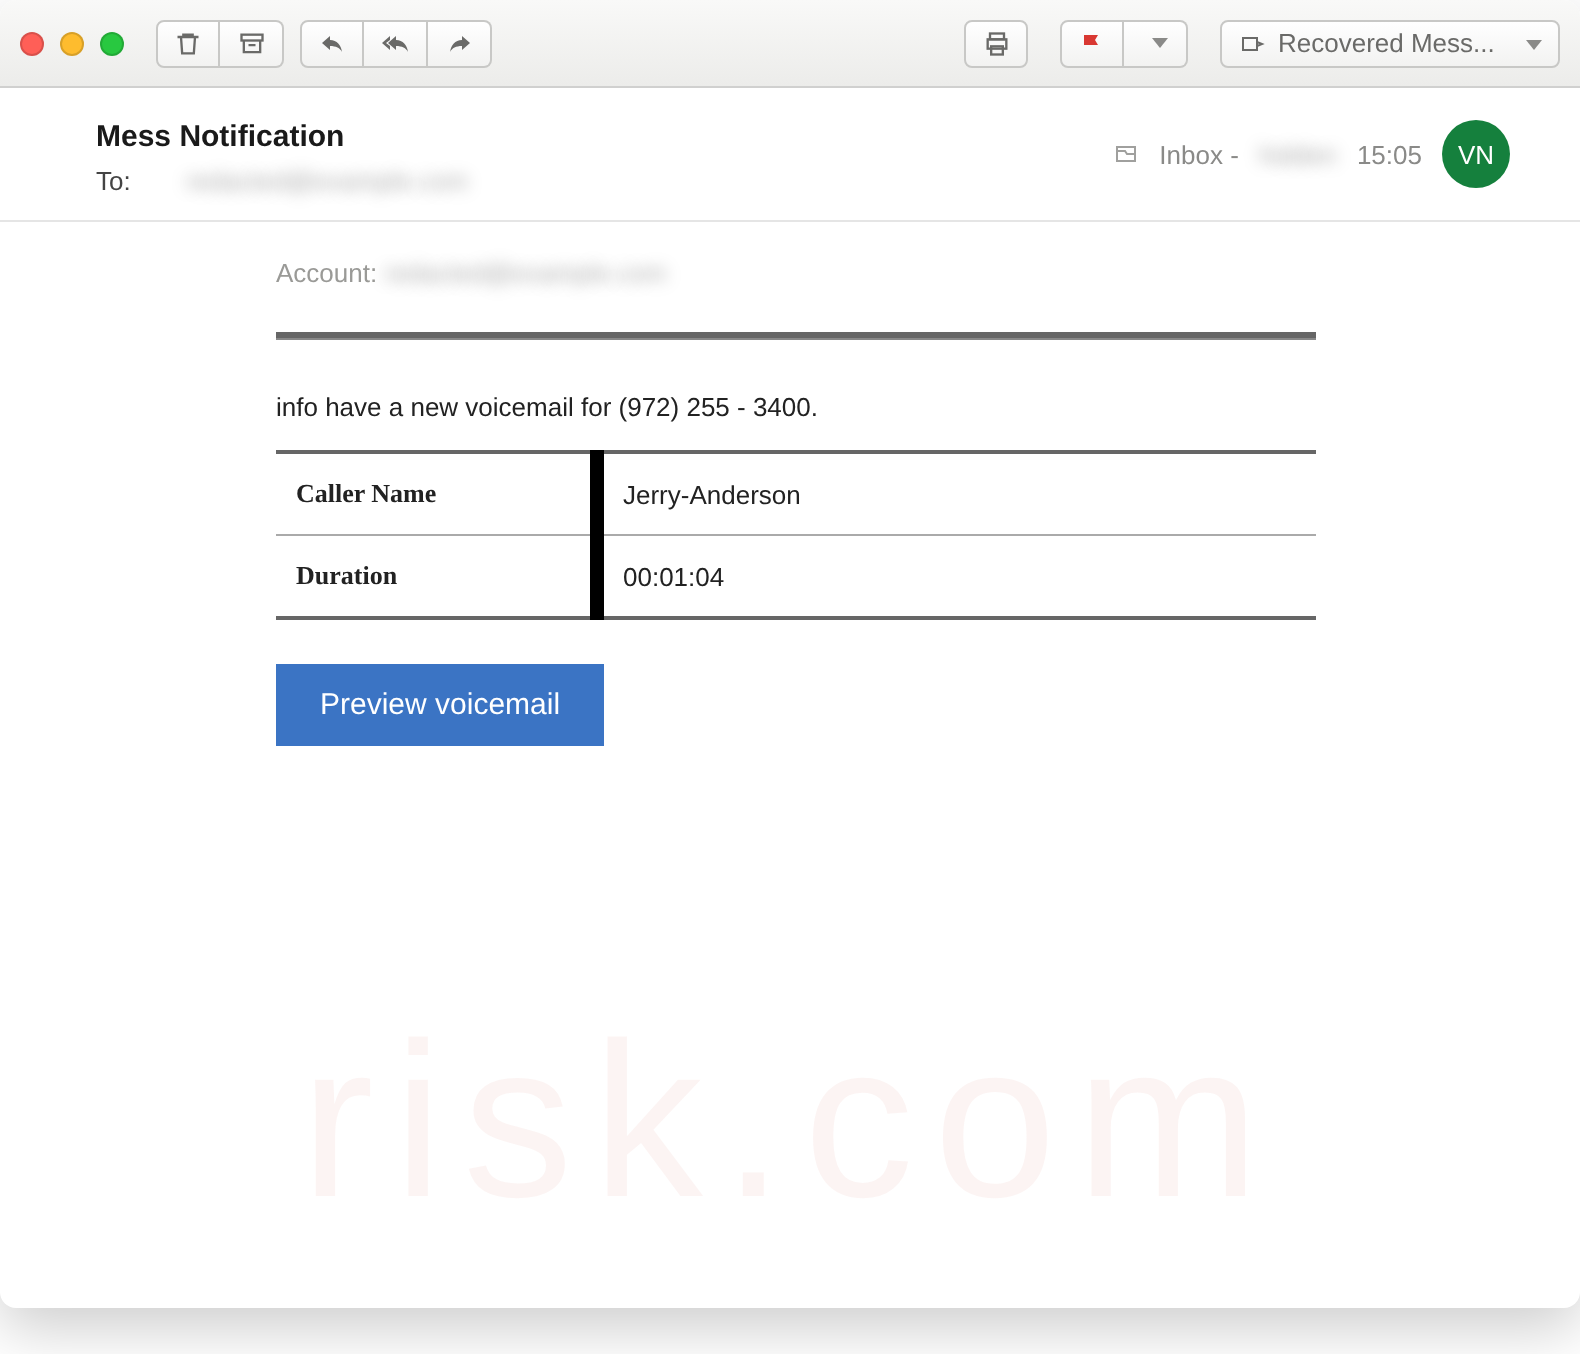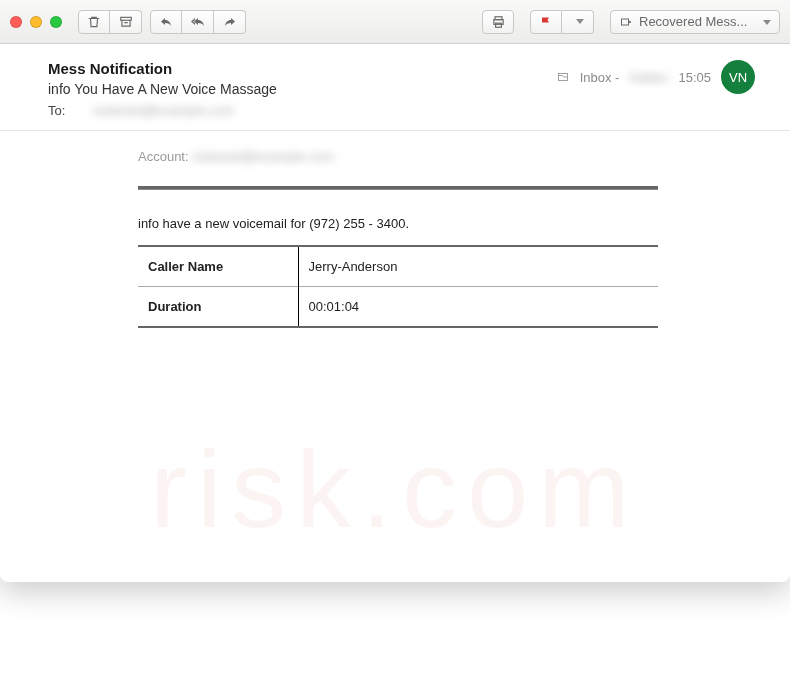--- a/index.html
+++ b/index.html
@@ -8,21 +8,21 @@
   width: 790px;
   height: 677px;
   background: #fff;
   font-family: -apple-system, BlinkMacSystemFont, "Helvetica Neue", Arial, sans-serif;
   position: relative;
   overflow: hidden;
 }
 
 .window {
   width: 790px;
-  height: 582px;
+  height: 654px;
   background: #fff;
   border-radius: 8px;
   box-shadow: 0 10px 30px rgba(0,0,0,0.2);
   margin: 0 auto;
   position: relative;
   overflow: hidden;
 }
 
 .toolbar {
   height: 44px;
@@ -152,22 +152,22 @@
 .details tr { border-bottom: 1px solid #aaa; }
 .details tr:last-child { border-bottom: none; }
 .details td {
   padding: 12px 10px;
   font-size: 13px;
   color: #222;
 }
 .details td.k {
   width: 160px;
   font-weight: 700;
-  font-family: Liberation Sans, sans-serif;
-  border-right: 1px solid #000000;
+  font-family: Liberation Serif, serif;
+  border-right: 7px solid #000000;
 }
 
 .cta {
   margin-top: 22px;
   display: inline-block;
   background: #3b74c4;
   color: #fff;
   font-size: 15px;
   padding: 12px 22px;
   border: none;
@@ -267,21 +267,20 @@
             <path d="M17 10l5 2-5 2"></path>
           </svg>
         <span>Recovered Mess...</span>
         <span class="chev" style="margin-left:auto"></span>
       </div>
     </div>
   </div>
 
   <div class="header-area">
     <div class="from-line">Mess Notification</div>
-    <div class="subj-line">info You Have A New Voice Massage</div>
     <div class="to-line">
       <span class="lbl">To:</span>
       <span class="blur">redacted@example.com</span>
     </div>
 
     <div class="meta-right">
       <svg width="14" height="12" viewBox="0 0 24 24" fill="none" stroke="#a0a09e" stroke-width="2">
           <rect x="3" y="5" width="18" height="14"></rect>
           <path d="M3 9h8l2 3h8"></path>
         </svg>
@@ -312,17 +311,18 @@
           <td class="k">Caller Name</td>
           <td>Jerry-Anderson</td>
         </tr>
         <tr>
           <td class="k">Duration</td>
           <td>00:01:04</td>
         </tr>
       </tbody>
         </table>
 
+      <button class="cta">Preview voicemail</button>
     </div>
   </div>
 
   <div class="watermark">risk.com</div>
 </div>
 
 </body></html>

